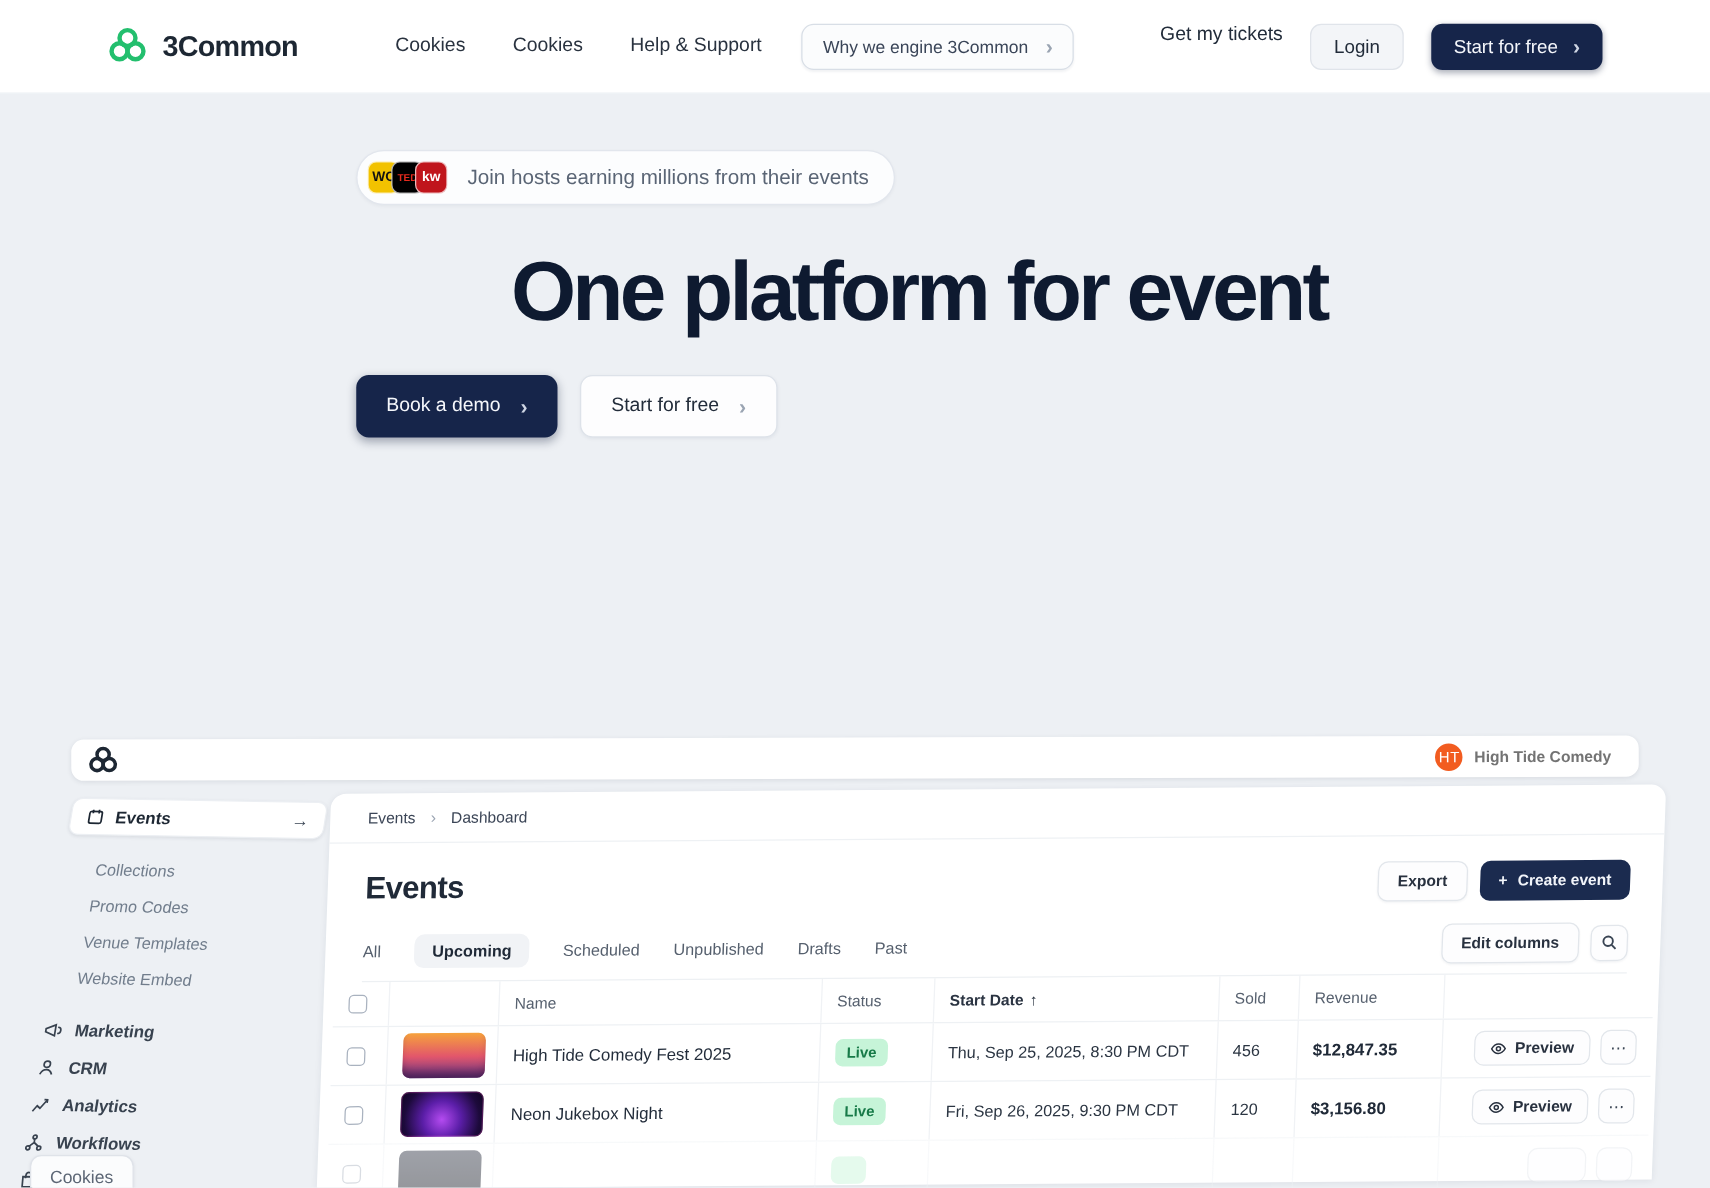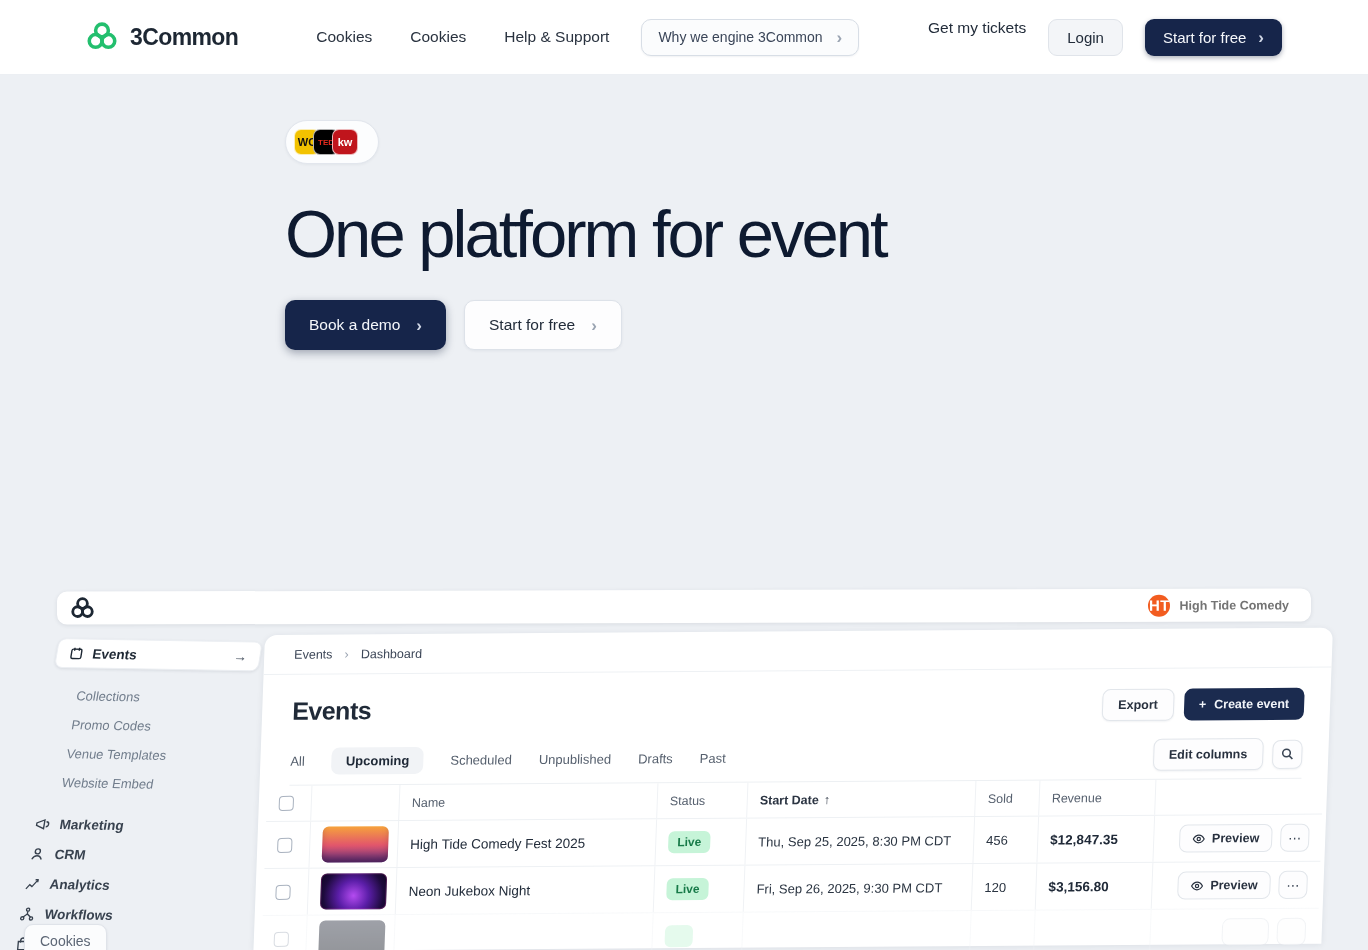--- a/index.html
+++ b/index.html
@@ -54,22 +54,22 @@
   .badge-logo {
     width:26px; height:26px; border-radius:7px; display:flex; align-items:center;
     justify-content:center; font-weight:bold; border:1px solid rgba(255,255,255,.7);
   }
   .badge-logo + .badge-logo { margin-left:-7px; }
   .logo-wc { background:#f2c200; color:#111111; font-size:11px; z-index:1;}
   .logo-ted { background:#000000; color:#e62b1e; font-size:8px; z-index:2;}
   .logo-kw { background:#c0151c; color:#ffffff; font-size:11px; z-index:3;}
   .hero-badge-text { font-size:16.5px; color:#5a6575; }
   h1.hero-title {
-    font-size:67px; line-height:80px; font-weight:normal; letter-spacing:-3px;
-    color:#0e1a30; margin-bottom:26px;
+    font-size:67px; line-height:80px; font-weight:bold; letter-spacing:-3px;
+    color:#0e1a30; margin-bottom:26px;text-align:center;
   }
   .hero-sub { font-size:19.5px; line-height:33px; color:#44506a; width:800px; margin-bottom:44px; }
   .hero-ctas { display:flex; gap:18px; }
   .cta-primary {
     display:flex; align-items:center; gap:16px;
     background:#16254a; color:#f5f7fb; border:none; border-radius:10px;
     padding:4px 24px; font-size:15.5px; cursor:pointer; font-family:inherit;
     box-shadow:0 3px 8px rgba(15,25,55,.35);
   }
   .cta-secondary {
@@ -84,21 +84,21 @@
   .mock-topbar {
     position:absolute; left:0; top:2px; width:1254px; height:33px;
     background:#ffffff; border-radius:10px;
     box-shadow:0 1px 4px rgba(25,35,60,.10);
     display:flex; align-items:center; padding:0 22px 0 12px;
     transform:rotate(-0.15deg);
   }
   .mock-account { margin-left:auto; display:flex; align-items:center; gap:9px; }
   .mock-avatar {
     width:22px; height:22px; border-radius:50%; background:#f25c20;
-    color:#ffffff; font-size:15px; font-weight:bold;
+    color:#ffffff; font-size:12px; font-weight:normal;
     display:flex; align-items:center; justify-content:center; letter-spacing:.5px;
   }
   .mock-account-name { font-size:12.5px; font-weight:bold; color:#737373; }
   
   .mock-sidebar {
     position:absolute; left:2px; top:50px; width:204px;
     transform:rotate(1deg) skewX(-8.5deg); transform-origin:top left;
   }
   .side-active {
     display:flex; align-items:center; gap:9px;
@@ -240,20 +240,21 @@
   </div>
 </header>
 
 <section class="hero">
   <div class="hero-badge">
     <div class="badge-logos">
       <span class="badge-logo logo-wc">WC</span>
       <span class="badge-logo logo-ted">TED</span>
       <span class="badge-logo logo-kw">kw</span>
     </div>
+    <span class="hero-badge-text">Join hosts earning millions from their events</span>
   </div>
   <h1 class="hero-title">
     <span>One platform for event</span><br>
   </h1>
   <div class="hero-ctas">
     <button class="cta-primary">
       <span>Book a demo</span>
       <span class="chev">›</span>
     </button>
     <button class="cta-secondary">

